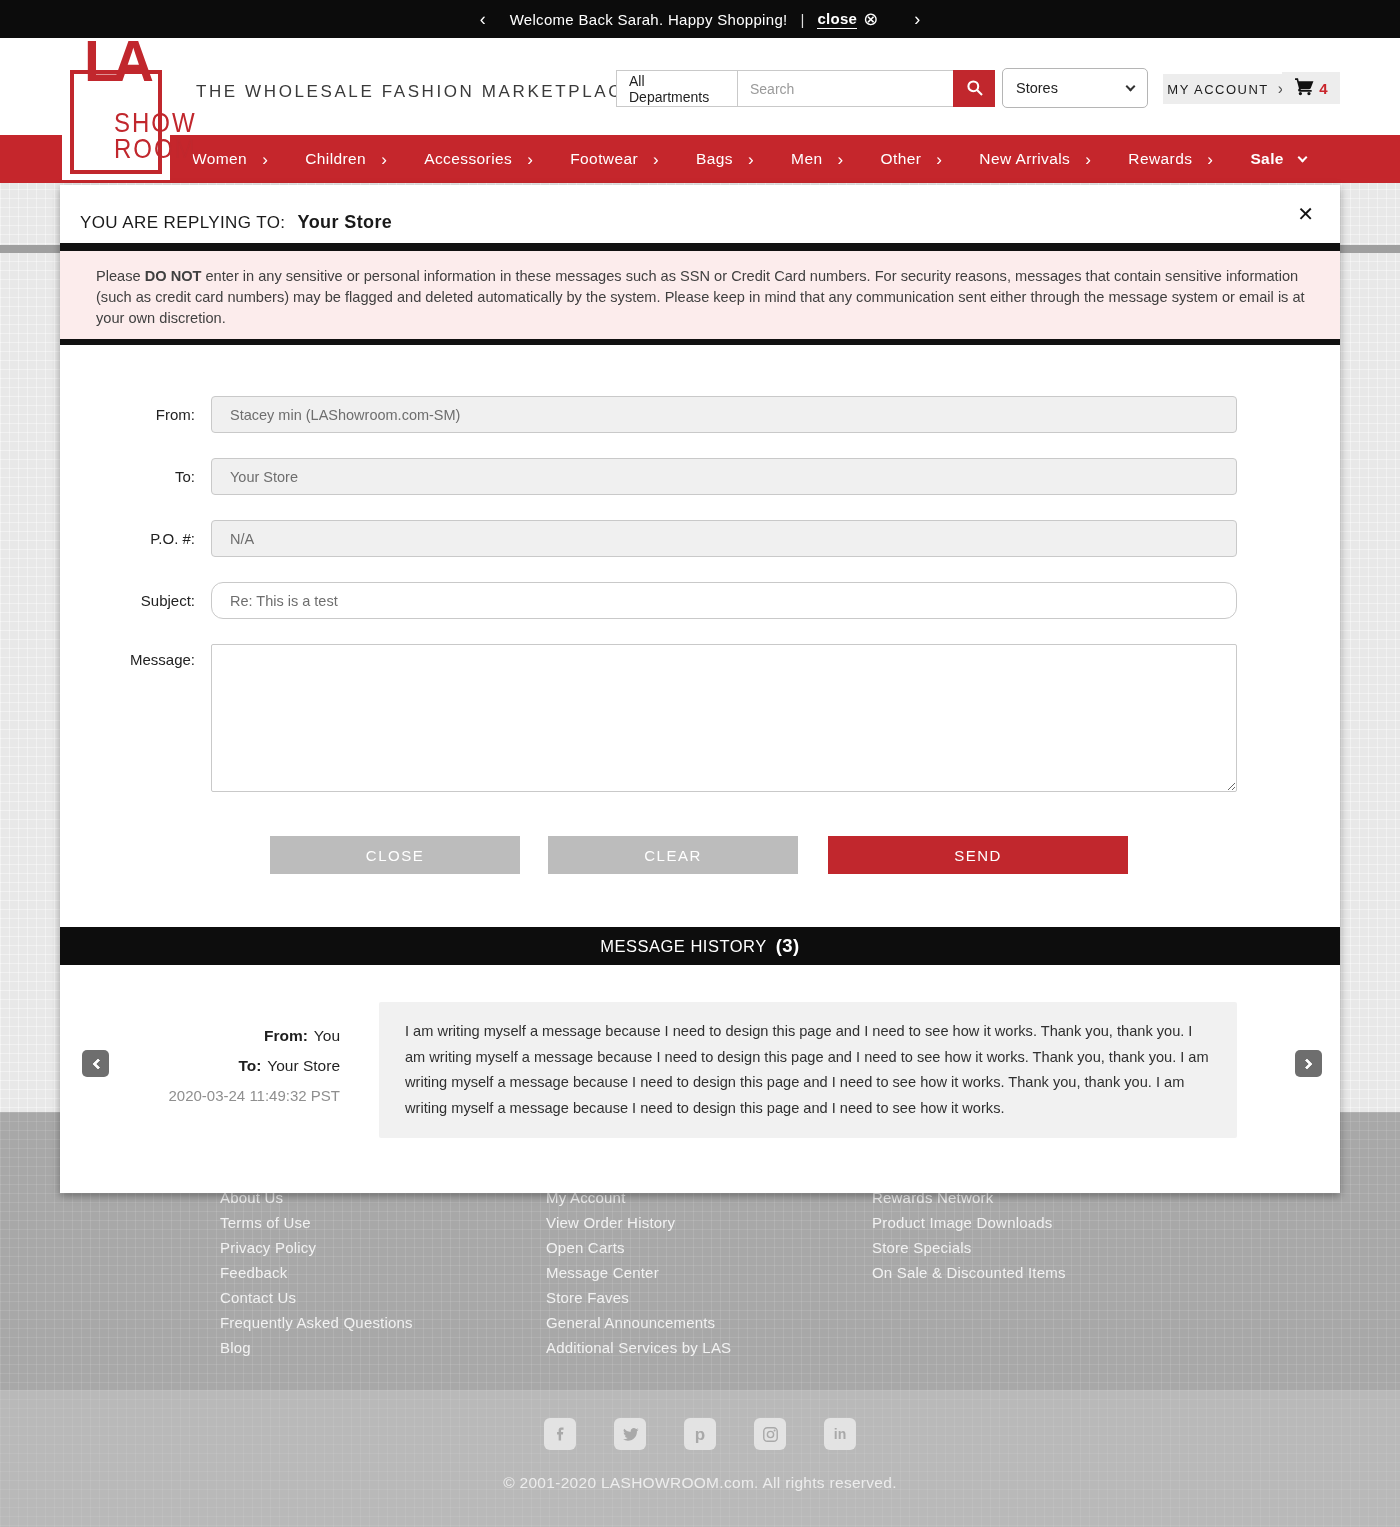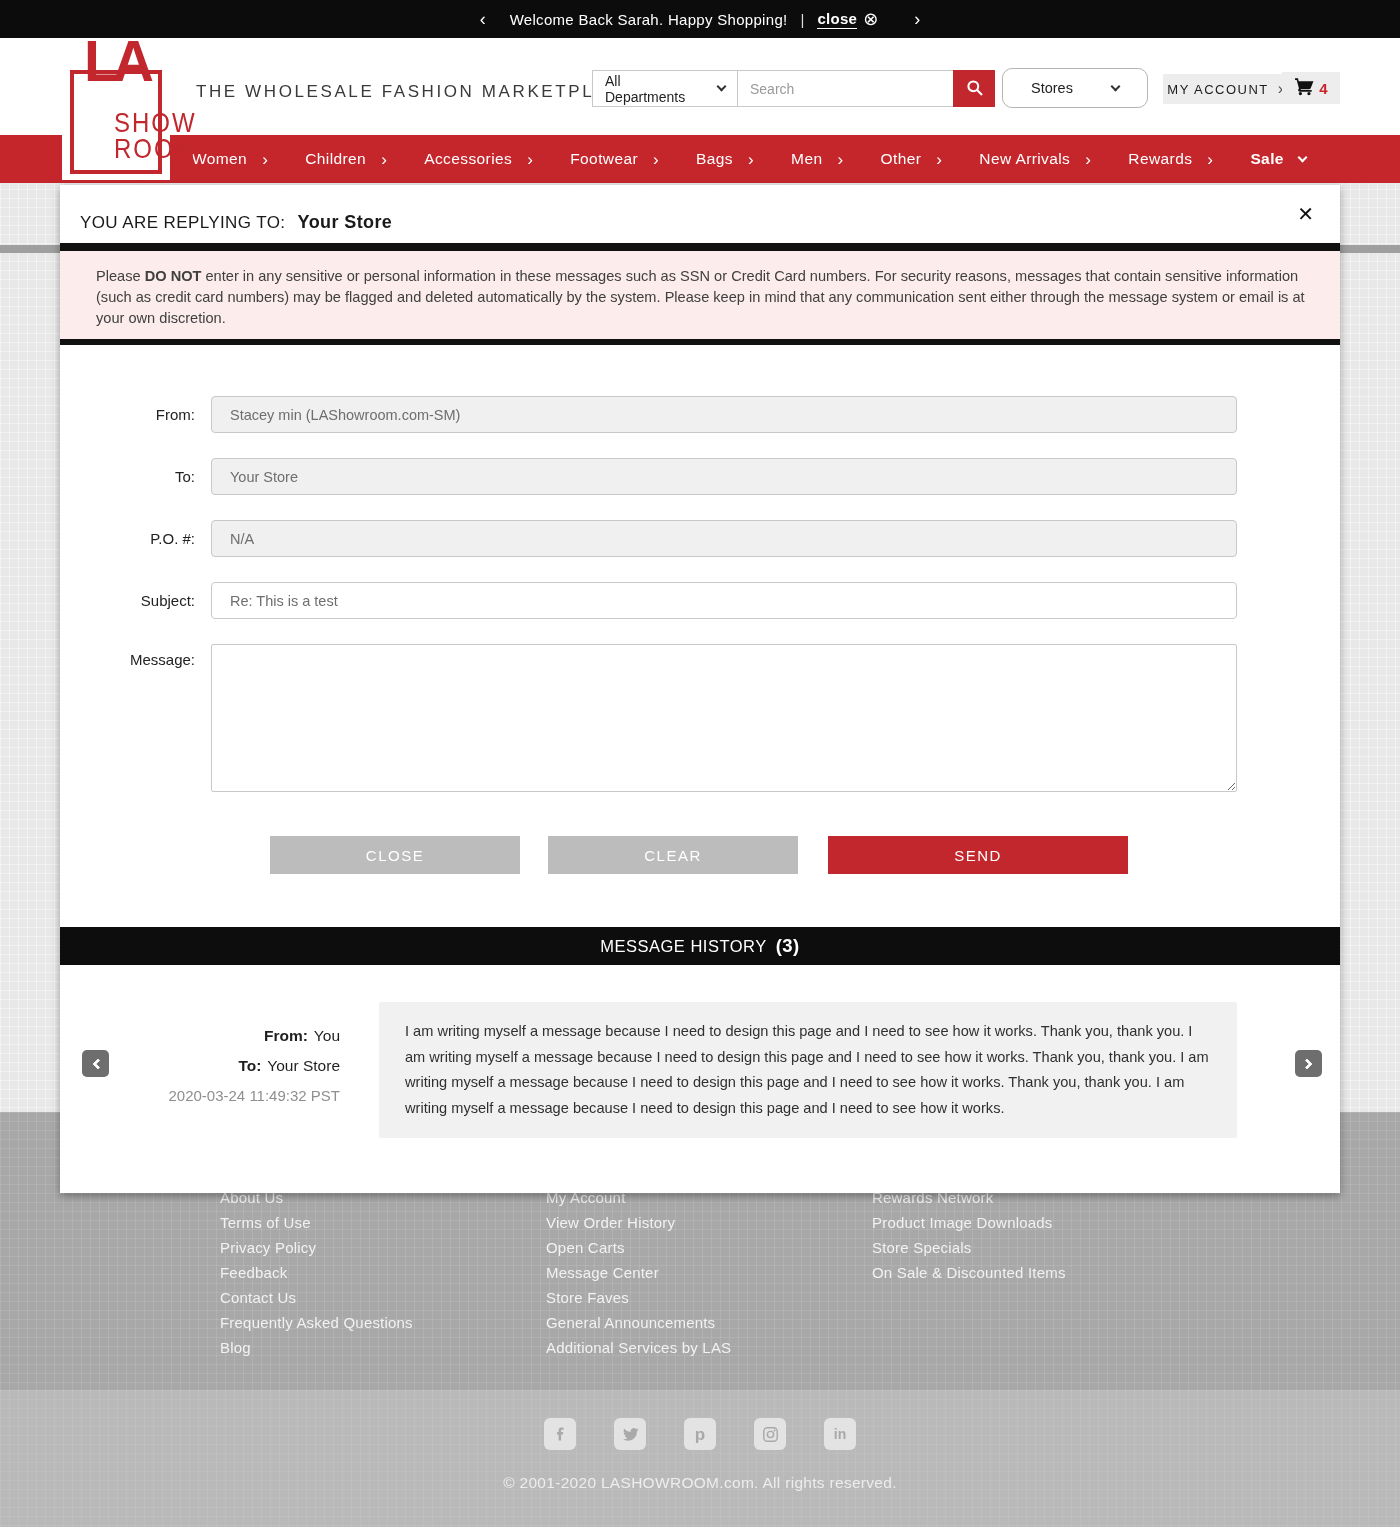--- a/index.html
+++ b/index.html
@@ -31,30 +31,30 @@
   .logo { position:absolute; top:40px; left:62px; width:108px; height:140px; background:#fff; z-index:7; cursor:pointer; }
   .logo-la { position:absolute; top:-8px; left:0; right:0; text-align:center; color:#c1272d;
     font-size:57px; font-weight:700; letter-spacing:-6px; line-height:1.05; transform:scaleY(1.02); }
   .logo-box { position:absolute; top:30px; left:8px; right:8px; bottom:6px; border:4px solid #c1272d;
     display:flex; flex-direction:column; justify-content:flex-end; padding-bottom:8px;padding-left:40px; }
   .logo-word { text-align:center; color:#c1272d; font-size:24px; font-weight:500; letter-spacing:2px;
     line-height:26px; transform:scaleY(1.12); }
   .tagline { position:absolute; left:196px; top:44px; font-size:17px; letter-spacing:2.6px; color:#3a3a3a; }
 
   .hdr-ctl { position:absolute; border:1px solid #c9c9c9; background:#fff; display:flex; align-items:center; }
-  .dept-select { left:592px; top:32px; width:146px; height:37px; padding:0 12px; justify-content:space-between;
+  .dept-select { left:616px; top:32px; width:146px; height:37px; padding:0 12px; justify-content:space-between;
     font-size:14px; color:#222; cursor:pointer;gap:24px; }
   .search-wrap { left:737px; top:32px; width:217px; height:37px; }
   .search-wrap input { width:100%; height:100%; border:none; outline:none; padding:0 12px; font-size:14px;
     font-family:inherit; color:#444; background:#fff; }
   .search-wrap input::placeholder { color:#9a9a9a; }
   .search-btn { position:absolute; left:953px; top:32px; width:42px; height:37px; background:#c1272d; border:none;
     display:flex; align-items:center; justify-content:center; cursor:pointer; }
-  .stores-select { left:1002px; top:30px; width:146px; height:40px; border-color:#b5b5b5; border-radius:10px;
-    padding:0 28px; justify-content:space-between; font-size:14.5px; color:#222; cursor:pointer; }
+  .stores-select { left:1002px; top:30px; width:146px; height:40px; border-color:#b5b5b5; border-radius:5px;
+    padding:0 13px; justify-content:space-between; font-size:14.5px; color:#222; cursor:pointer; }
   .chev { width:7px; height:7px; border-right:2px solid #333; border-bottom:2px solid #333;
     transform:rotate(45deg); margin-top:-4px; flex:none; }
   .my-account { position:absolute; left:1163px; top:36px; width:126px; height:30px; background:#ededed;
     display:flex; align-items:center; justify-content:center; gap:9px; font-size:13px; letter-spacing:1.5px;
     color:#1c1c1c; cursor:pointer; }
   .my-account .arr { font-size:16px; color:#555; }
   .cart { position:absolute; left:1282px; top:34px; width:58px; height:32px; background:#ededed;
     display:flex; align-items:center; justify-content:center; gap:4px; cursor:pointer; }
   .cart-count { color:#c9252b; font-weight:700; font-size:15px; }
 
@@ -82,21 +82,21 @@
   .bar-black.thin { height:6px; }
   .warning { background:#fcecec; padding:15px 20px 10px 36px; font-size:14.6px; line-height:21px; color:#404040; }
 
   .form-area { padding-top:51px; }
   .frow { display:flex; margin-bottom:25px; }
   .frow.msg { margin-top:13px; }
   .flabel { flex:none; width:151px; text-align:right; padding-right:16px; font-size:15px; color:#222; line-height:37px; }
   .frow.msg .flabel { line-height:20px; padding-top:6px; }
   .finput { flex:none; width:1026px; height:37px; border:1px solid #c9c9c9; border-radius:4px; background:#f0f0f0;
     color:#6e6e6e; font-size:14.5px; font-family:inherit; padding:8px 18px; }
-  .finput.editable { background:#fff; }
+  .finput.editable { background:#fff;border-radius:12px; }
   .fmsg { flex:none; width:1026px; height:148px; border:1px solid #c9c9c9; border-radius:2px; resize:vertical;
     font-family:inherit; font-size:14.5px; padding:10px 14px; color:#444; }
 
   .btn-row { position:relative; height:38px; margin-top:44px; }
   .btn { position:absolute; top:0; height:38px; border:none; color:#fff; font-size:15px; letter-spacing:1.5px;
     font-family:inherit; cursor:pointer; }
   .btn-close { left:210px; width:250px; background:#bcbcbc; }
   .btn-clear { left:488px; width:250px; background:#bcbcbc; }
   .btn-send { left:768px; width:300px; background:#c1272d; }
 

